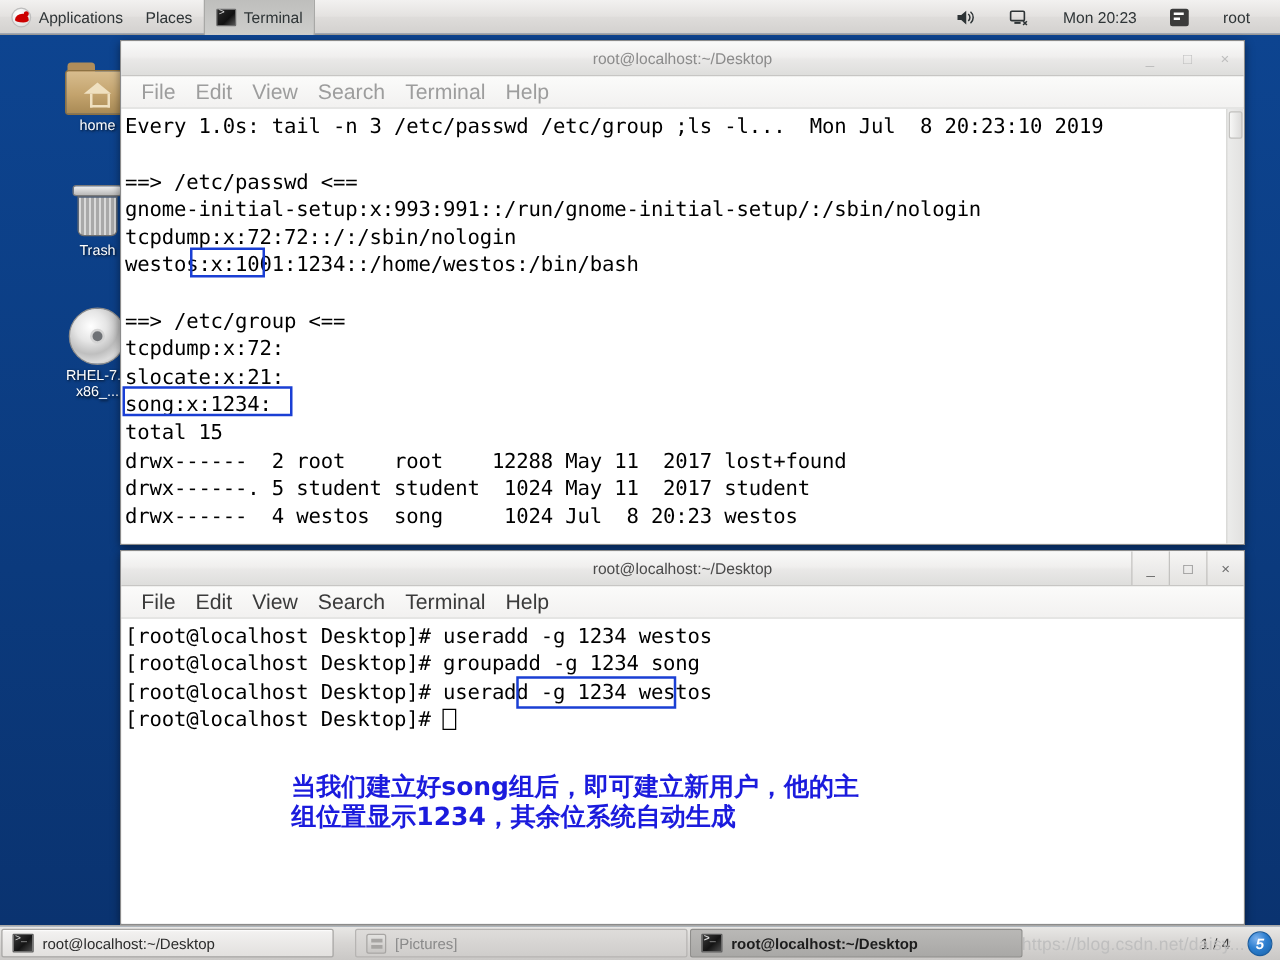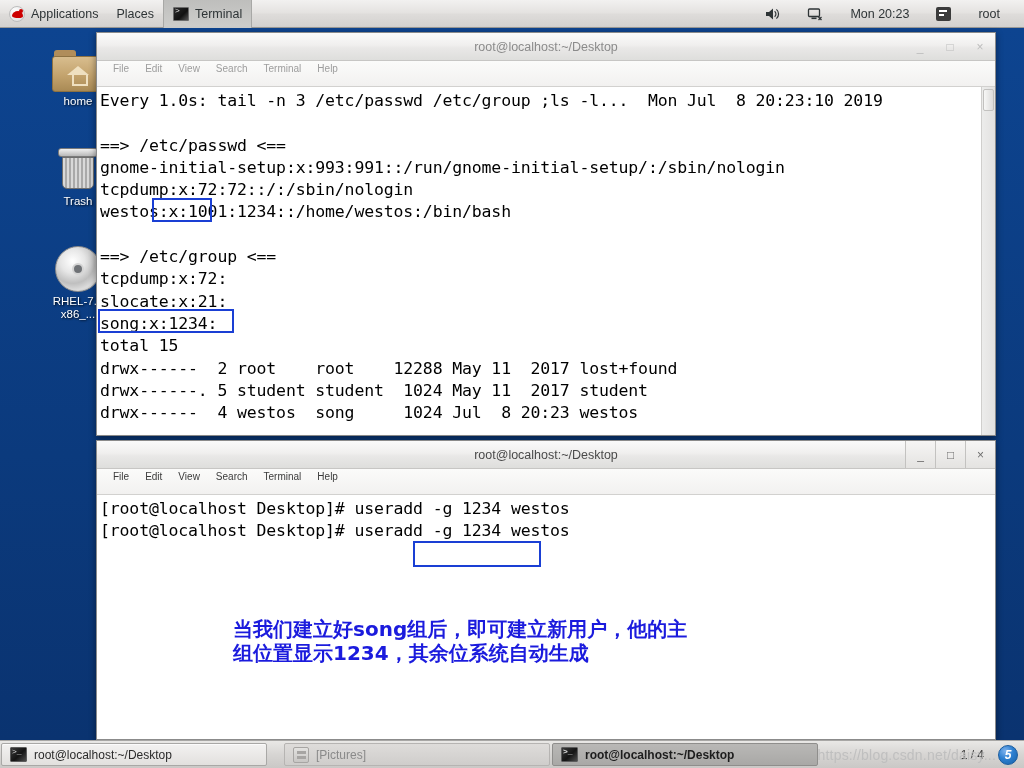--- a/index.html
+++ b/index.html
@@ -152,22 +152,22 @@
   }
   .window.active .winbtn {
     background: linear-gradient(180deg,#f6f5f4 0%,#e4e3e1 100%);
     border-left:1px solid #c3c2c0;
   }
   .window.inactive .winbtn { color:#bdbdbd; }
   .menubar {
     height: 26px; flex: 0 0 26px;
     background: linear-gradient(180deg,#fbfbfa 0%,#f2f1f0 100%);
     border-bottom: 1px solid #d2d1cf;
-    display:flex; align-items:flex-start; padding-left: 8px;
-    font-size: 10px;
+    display:flex; align-items:center; padding-left: 8px;
+    font-size: 17px;
   }
   .menuitem { padding: 2px 8px; color:#3b3b3b; }
   .window.inactive .menuitem { color:#9d9d9d; }
 
   .term-body {
     flex: 1 1 auto; position: relative;
     background:#ffffff; overflow: hidden;
     display: flex;
   }
   .term-text {
@@ -388,21 +388,21 @@
     </div>
     <div class="menubar">
       <span class="menuitem">File</span>
       <span class="menuitem">Edit</span>
       <span class="menuitem">View</span>
       <span class="menuitem">Search</span>
       <span class="menuitem">Terminal</span>
       <span class="menuitem">Help</span>
     </div>
     <div class="term-body">
-      <div class="term-text" id="win2-text"><div>[root@localhost Desktop]# useradd -g 1234 westos</div><div>[root@localhost Desktop]# useradd -g 1234 westos</div></div>
+      <div class="term-text" id="win2-text"><div>[root@localhost Desktop]# useradd -g 1234 westos</div><div>[root@localhost Desktop]# groupadd -g 1234 song</div><div>[root@localhost Desktop]# useradd -g 1234 westos</div><div>[root@localhost Desktop]# <span class="cursor-block"></span></div></div>
     </div>
   </div>
 
   <div class="hl" style="left:413px; top:513px; width:128px; height:26px;"></div>
 
   <div class="annotation" style="left:233px; top:589px;">当我们建立好song组后，即可建立新用户，他的主
 组位置显示1234，其余位系统自动生成</div>
 </div>
 
 <div id="bottom-panel">

